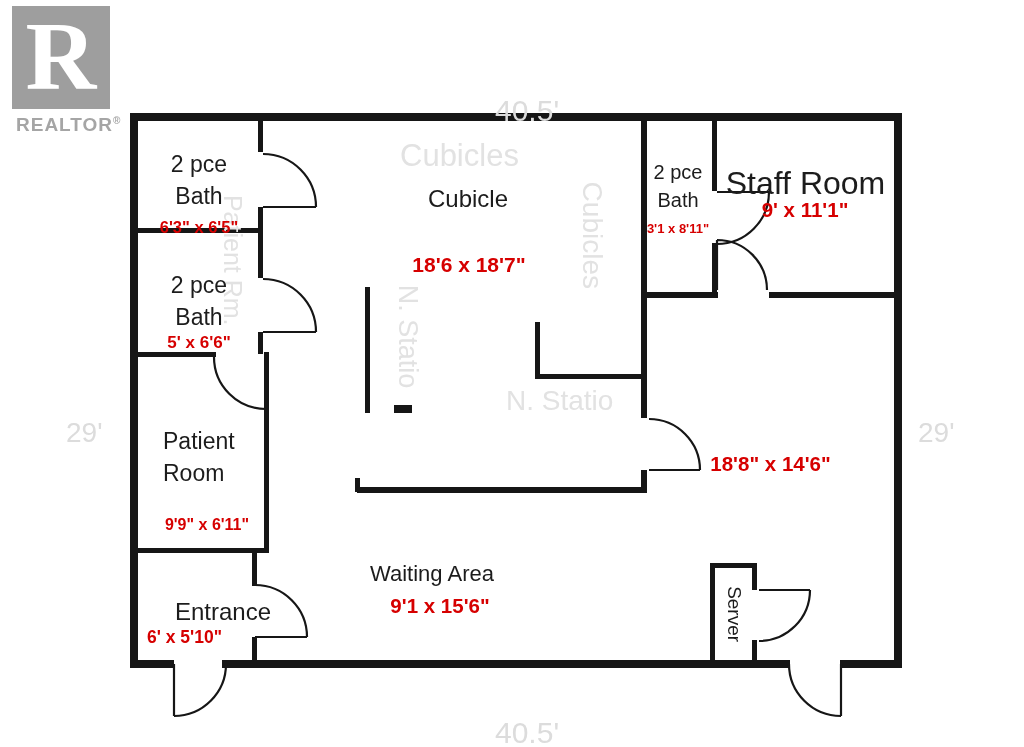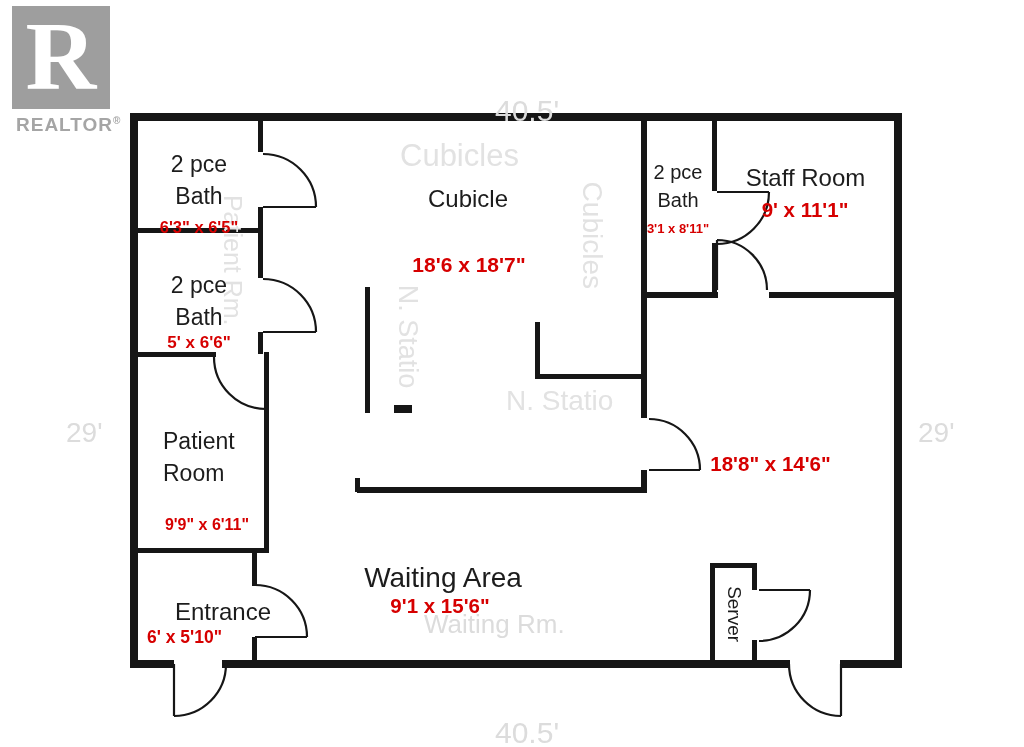--- a/index.html
+++ b/index.html
@@ -86,21 +86,20 @@
 
   <div class="txt wm" style="left:495px;top:58px;font-size:30px;">40.5'</div>
   <div class="txt wm" style="left:495px;top:680px;font-size:30px;">40.5'</div>
   <div class="txt wm" style="left:66px;top:382px;font-size:28px;">29'</div>
   <div class="txt wm" style="left:918px;top:382px;font-size:28px;">29'</div>
 
   <div class="txt wm2" style="left:400px;top:135px;font-size:31px;">Cubicles</div>
   <div class="txt wm2 rot90 center" style="left:527px;top:216px;width:130px;font-size:28px;">Cubicles</div>
   <div class="txt wm2 rot90 center" style="left:337px;top:318px;width:140px;font-size:27px;">N. Statio</div>
   <div class="txt wm2" style="left:506px;top:382px;font-size:28px;">N. Statio</div>
-  <div class="txt wm" style="left:424px;top:575px;font-size:26px;">Waiting Rm.</div>
   <div class="txt wm2 rot90 center" style="left:148px;top:243px;width:170px;font-size:25px;">Patient Rm.</div>
 
   <div class="txt center" style="left:146px;top:149px;width:106px;font-size:23px;">
     <div>2 pce</div>
     <div>Bath</div>
   </div>
   <div class="txt center size" style="left:141px;top:216px;width:116px;font-size:16.5px;">6'3" x 6'5"</div>
 
   <div class="txt center" style="left:146px;top:270px;width:106px;font-size:23px;">
     <div>2 pce</div>
@@ -121,23 +120,23 @@
     <div>Cubicle</div>
   </div>
   <div class="txt center size" style="left:383px;top:251px;width:172px;font-size:21px;">18'6 x 18'7"</div>
 
   <div class="txt center" style="left:645px;top:159px;width:66px;font-size:20px;">
     <div>2 pce</div>
     <div>Bath</div>
   </div>
   <div class="txt center size" style="left:639px;top:220px;width:78px;font-size:13px;">3'1 x 8'11"</div>
 
-  <div class="txt center" style="left:723px;top:161px;width:165px;font-size:24px;">Staff Room</div>
+  <div class="txt center" style="left:723px;top:161px;width:165px;font-size:32px;">Staff Room</div>
   <div class="txt center size" style="left:740px;top:196px;width:130px;font-size:20.5px;">9' x 11'1"</div>
 
   <div class="txt center size" style="left:683px;top:450px;width:175px;font-size:20.5px;">18'8" x 14'6"</div>
 
-  <div class="txt center" style="left:364px;top:559px;width:158px;font-size:28px;">Waiting Area</div>
+  <div class="txt center" style="left:353px;top:559px;width:158px;font-size:22px;">Waiting Area</div>
   <div class="txt center size" style="left:366px;top:592px;width:148px;font-size:20.5px;">9'1 x 15'6"</div>
 
   <div class="txt center rot90" style="left:689px;top:601px;width:90px;font-size:19px;">Server</div>
 
 </div>
 
 </body></html>

